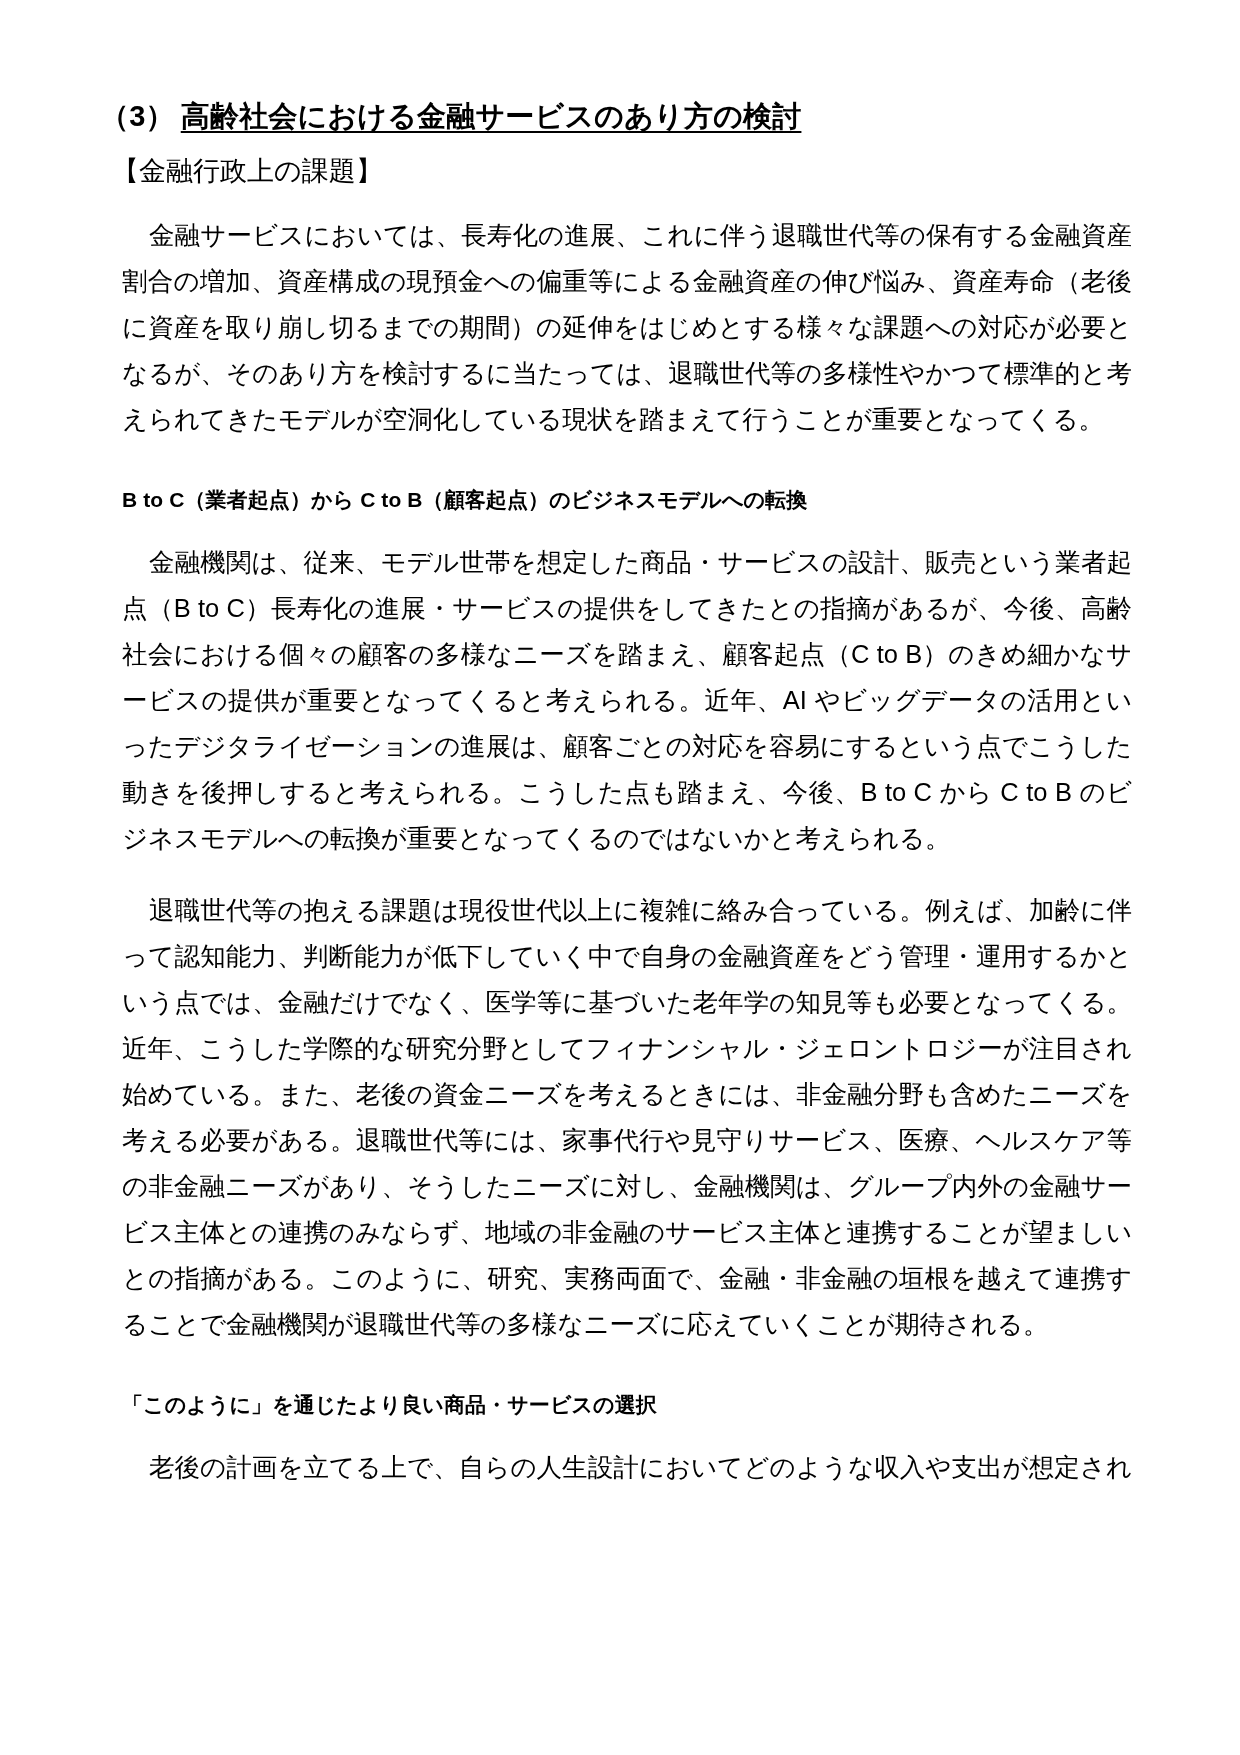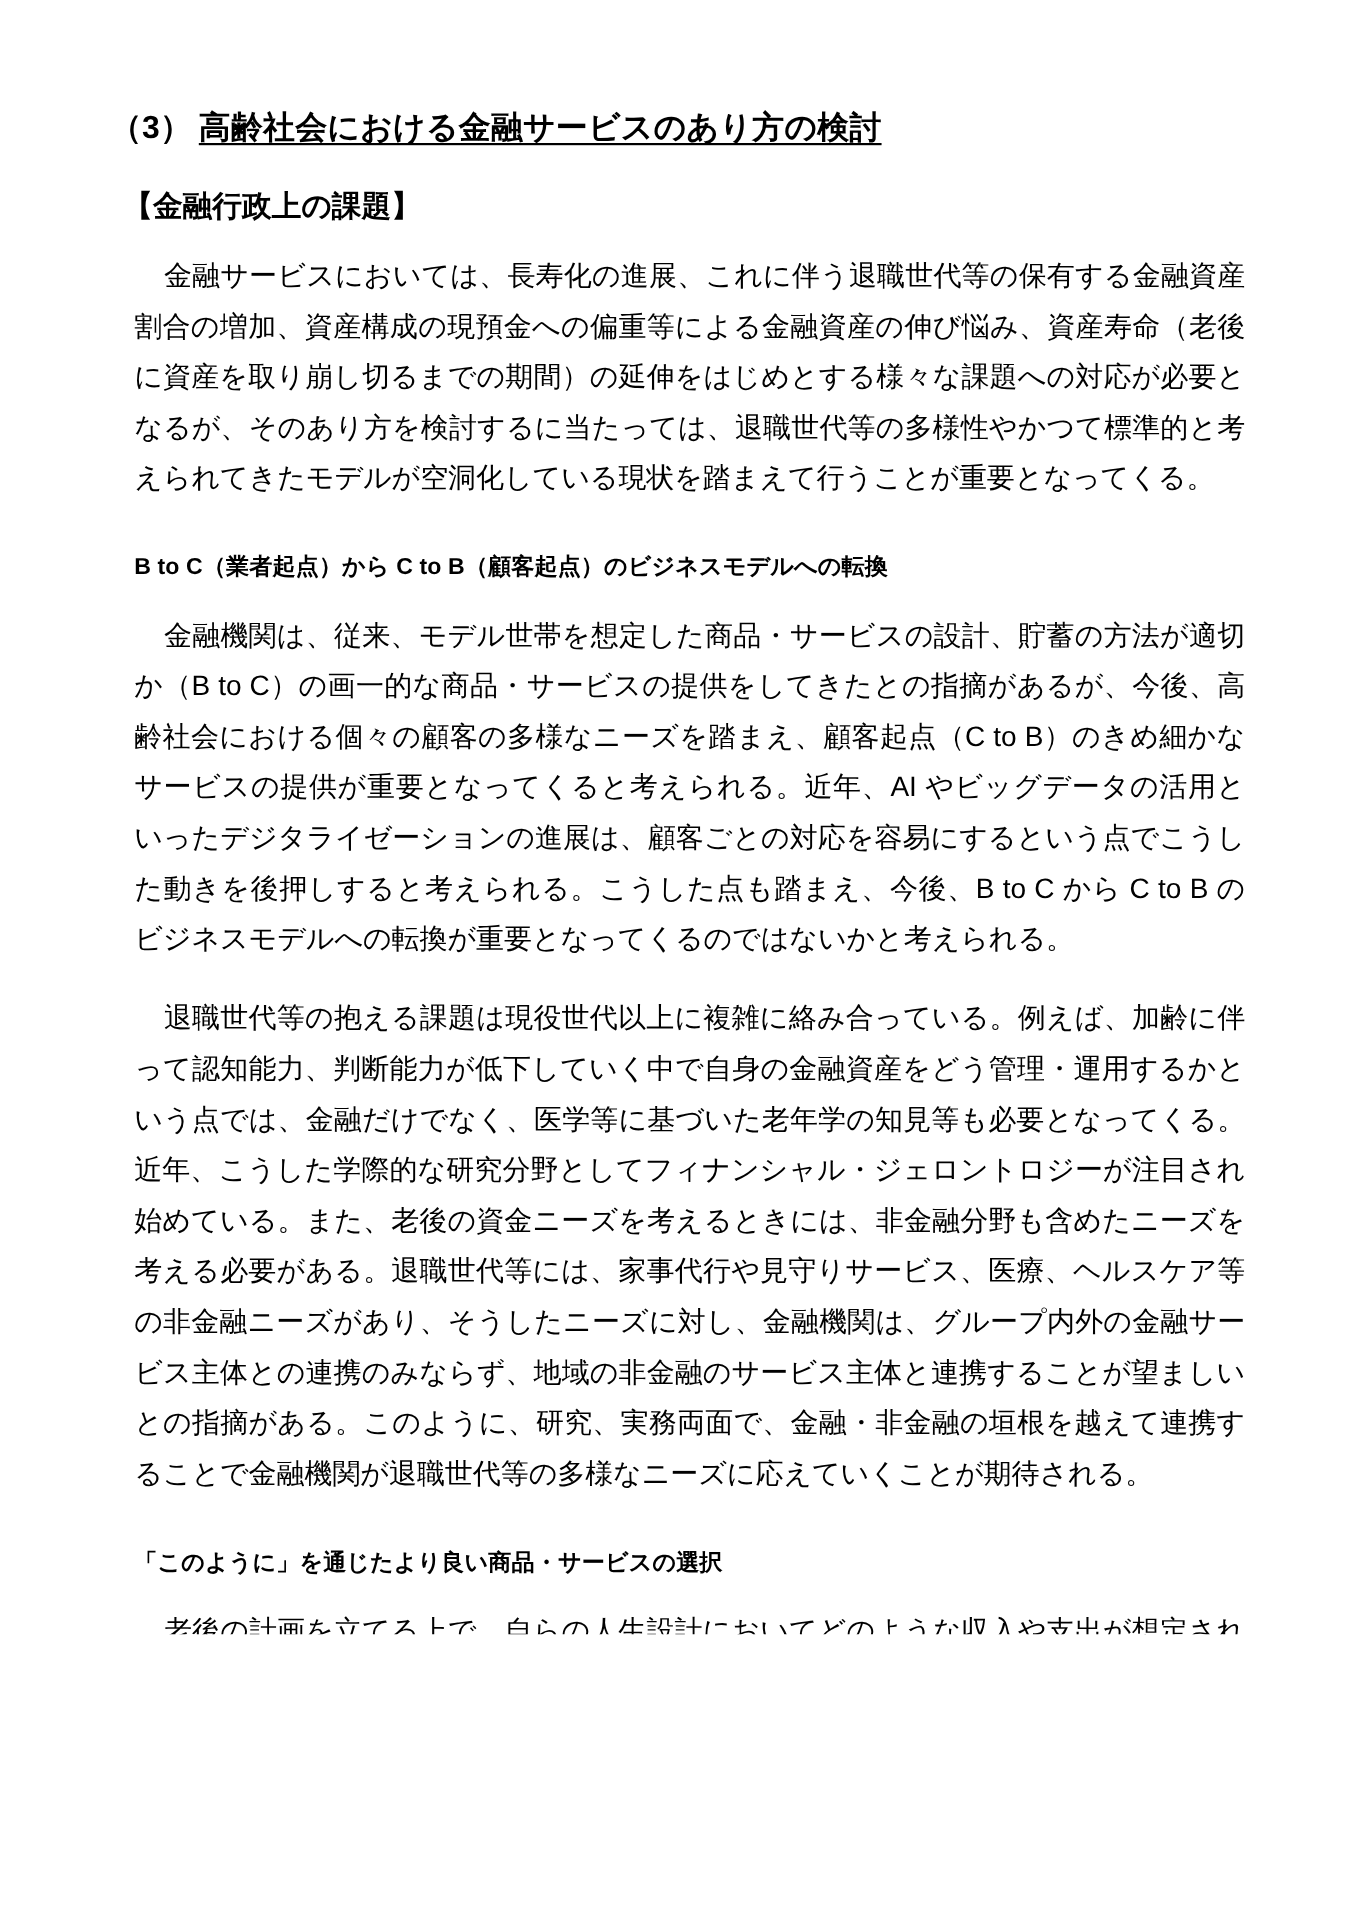--- a/index.html
+++ b/index.html
@@ -42,24 +42,24 @@
     margin-right: 6px;
   }
   .section-title .underlined {
     text-decoration: underline;
     text-underline-offset: 5px;
     text-decoration-thickness: 2px;
   }
 
   
   .bracket-heading {
-    margin-top: 36px;
+    margin-top: 20px;
     margin-left: 12px;
     font-size: 27px;
-    font-weight: bold;
+    font-weight: normal;
     line-height: 1.3;
   }
 
   
   .sub-heading {
     margin-top: 44px;
     margin-left: 22px;
     font-size: 21px;
     font-weight: bold;
     line-height: 1.3;
@@ -110,21 +110,21 @@
     </h1>
 
     <h2 class="bracket-heading">【金融行政上の課題】</h2>
 
     <div class="body-block">
       <p>金融サービスにおいては、長寿化の進展、これに伴う退職世代等の保有する金融資産割合の増加、資産構成の現預金への偏重等による金融資産の伸び悩み、資産寿命（老後に資産を取り崩し切るまでの期間）の延伸をはじめとする様々な課題への対応が必要となるが、そのあり方を検討するに当たっては、退職世代等の多様性やかつて標準的と考えられてきたモデルが空洞化している現状を踏まえて行うことが重要となってくる。</p>
     </div>
 
     <h3 class="sub-heading">B to C（業者起点）から C to B（顧客起点）のビジネスモデルへの転換</h3>
     <div class="body-block gap-after-heading">
-      <p>金融機関は、従来、モデル世帯を想定した商品・サービスの設計、貯蓄の方法が適切か（B to C）の画一的な商品・サービスの提供をしてきたとの指摘があるが、今後、高齢社会における個々の顧客の多様なニーズを踏まえ、顧客起点（C to B）のきめ細かなサービスの提供が重要となってくると考えられる。近年、AI やビッグデータの活用といったデジタライゼーションの進展は、顧客ごとの対応を容易にするという点でこうした動きを後押しすると考えられる。こうした点も踏まえ、今後、B to C から C to B のビジネスモデルへの転換が重要となってくるのではないかと考えられる。</p>
+      <p>金融機関は、従来、モデル世帯を想定した商品・サービスの設計、販売という業者起点（B to C）長寿化の進展・サービスの提供をしてきたとの指摘があるが、今後、高齢社会における個々の顧客の多様なニーズを踏まえ、顧客起点（C to B）のきめ細かなサービスの提供が重要となってくると考えられる。近年、AI やビッグデータの活用といったデジタライゼーションの進展は、顧客ごとの対応を容易にするという点でこうした動きを後押しすると考えられる。こうした点も踏まえ、今後、B to C から C to B のビジネスモデルへの転換が重要となってくるのではないかと考えられる。</p>
     </div>
 
     <div class="body-block gap-after-heading">
       <p>退職世代等の抱える課題は現役世代以上に複雑に絡み合っている。例えば、加齢に伴って認知能力、判断能力が低下していく中で自身の金融資産をどう管理・運用するかという点では、金融だけでなく、医学等に基づいた老年学の知見等も必要となってくる。近年、こうした学際的な研究分野としてフィナンシャル・ジェロントロジーが注目され始めている。また、老後の資金ニーズを考えるときには、非金融分野も含めたニーズを考える必要がある。退職世代等には、家事代行や見守りサービス、医療、ヘルスケア等の非金融ニーズがあり、そうしたニーズに対し、金融機関は、グループ内外の金融サービス主体との連携のみならず、地域の非金融のサービス主体と連携することが望ましいとの指摘がある。このように、研究、実務両面で、金融・非金融の垣根を越えて連携することで金融機関が退職世代等の多様なニーズに応えていくことが期待される。</p>
     </div>
 
     <h3 class="sub-heading">「このように」を通じたより良い商品・サービスの選択</h3>
     <div class="body-block gap-after-heading">
       <p>老後の計画を立てる上で、自らの人生設計においてどのような収入や支出が想定されるのか、現在の貯蓄のペースで十分なのか、また、貯蓄の方法が適切か、そうでないならば、何％</p>
     </div>

